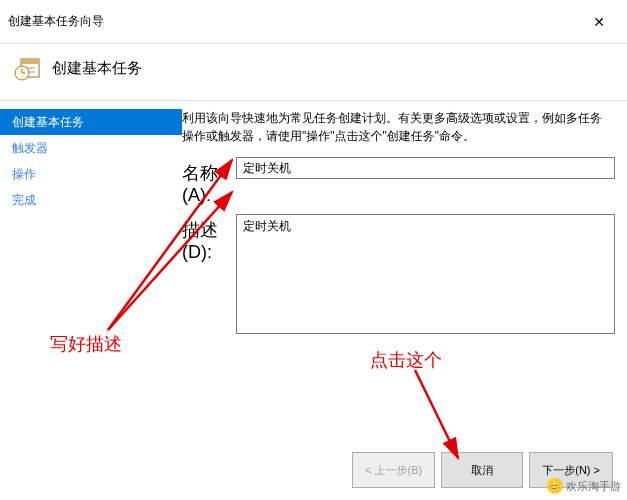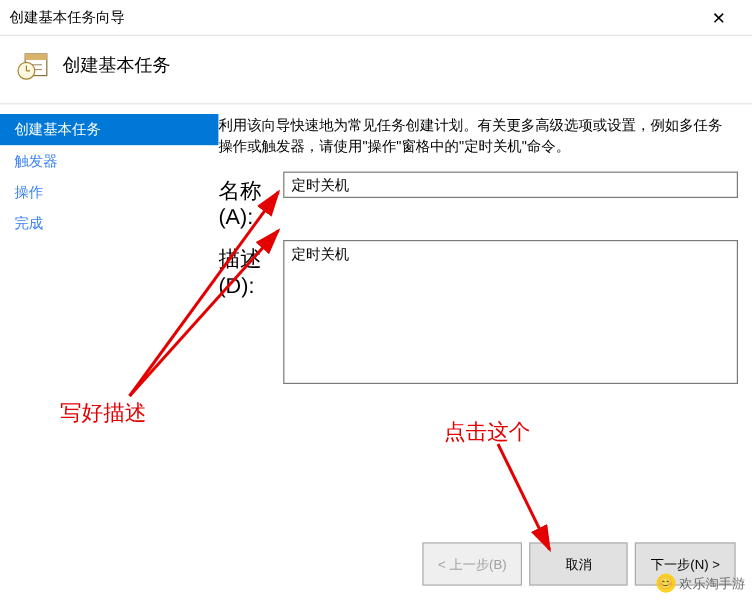--- a/index.html
+++ b/index.html
@@ -7,21 +7,21 @@
     font-family: "Microsoft YaHei", "Segoe UI", sans-serif;
     font-size: 12px;
     background: #fff;
     width: 627px;
     height: 500px;
     overflow: hidden;
     position: relative;
     color: #000;
   }
   .titlebar {
-    height: 30px;
+    height: 44px;
     display: flex;
     align-items: center;
     padding: 0 8px;
     border-bottom: 1px solid #e5e5e5;
     background: #fff;
   }
   .titlebar-title { flex: 1; font-size: 12px; }
   .titlebar-close {
     width: 40px; height: 28px;
     display: flex; align-items: center; justify-content: center;
@@ -189,21 +189,21 @@
     </div>
     <div class="sidebar-item">
       <span>操作</span>
     </div>
     <div class="sidebar-item">
       <span>完成</span>
     </div>
   </div>
 
   <div class="main">
-    <div class="desc-text">利用该向导快速地为常见任务创建计划。有关更多高级选项或设置，例如多任务操作或触发器，请使用"操作"窗格中的"定时关机"命令。</div>
+    <div class="desc-text">利用该向导快速地为常见任务创建计划。有关更多高级选项或设置，例如多任务操作或触发器，请使用"操作"点击这个"创建任务"命令。</div>
 
     <div class="field-row">
       <div class="field-label">名称(A):</div>
       <input class="field-input" type="text" value="定时关机" style="">
     </div>
 
     <div class="field-row">
       <div class="field-label">描述(D):</div>
       <textarea class="field-textarea" style="">定时关机</textarea>
     </div>

